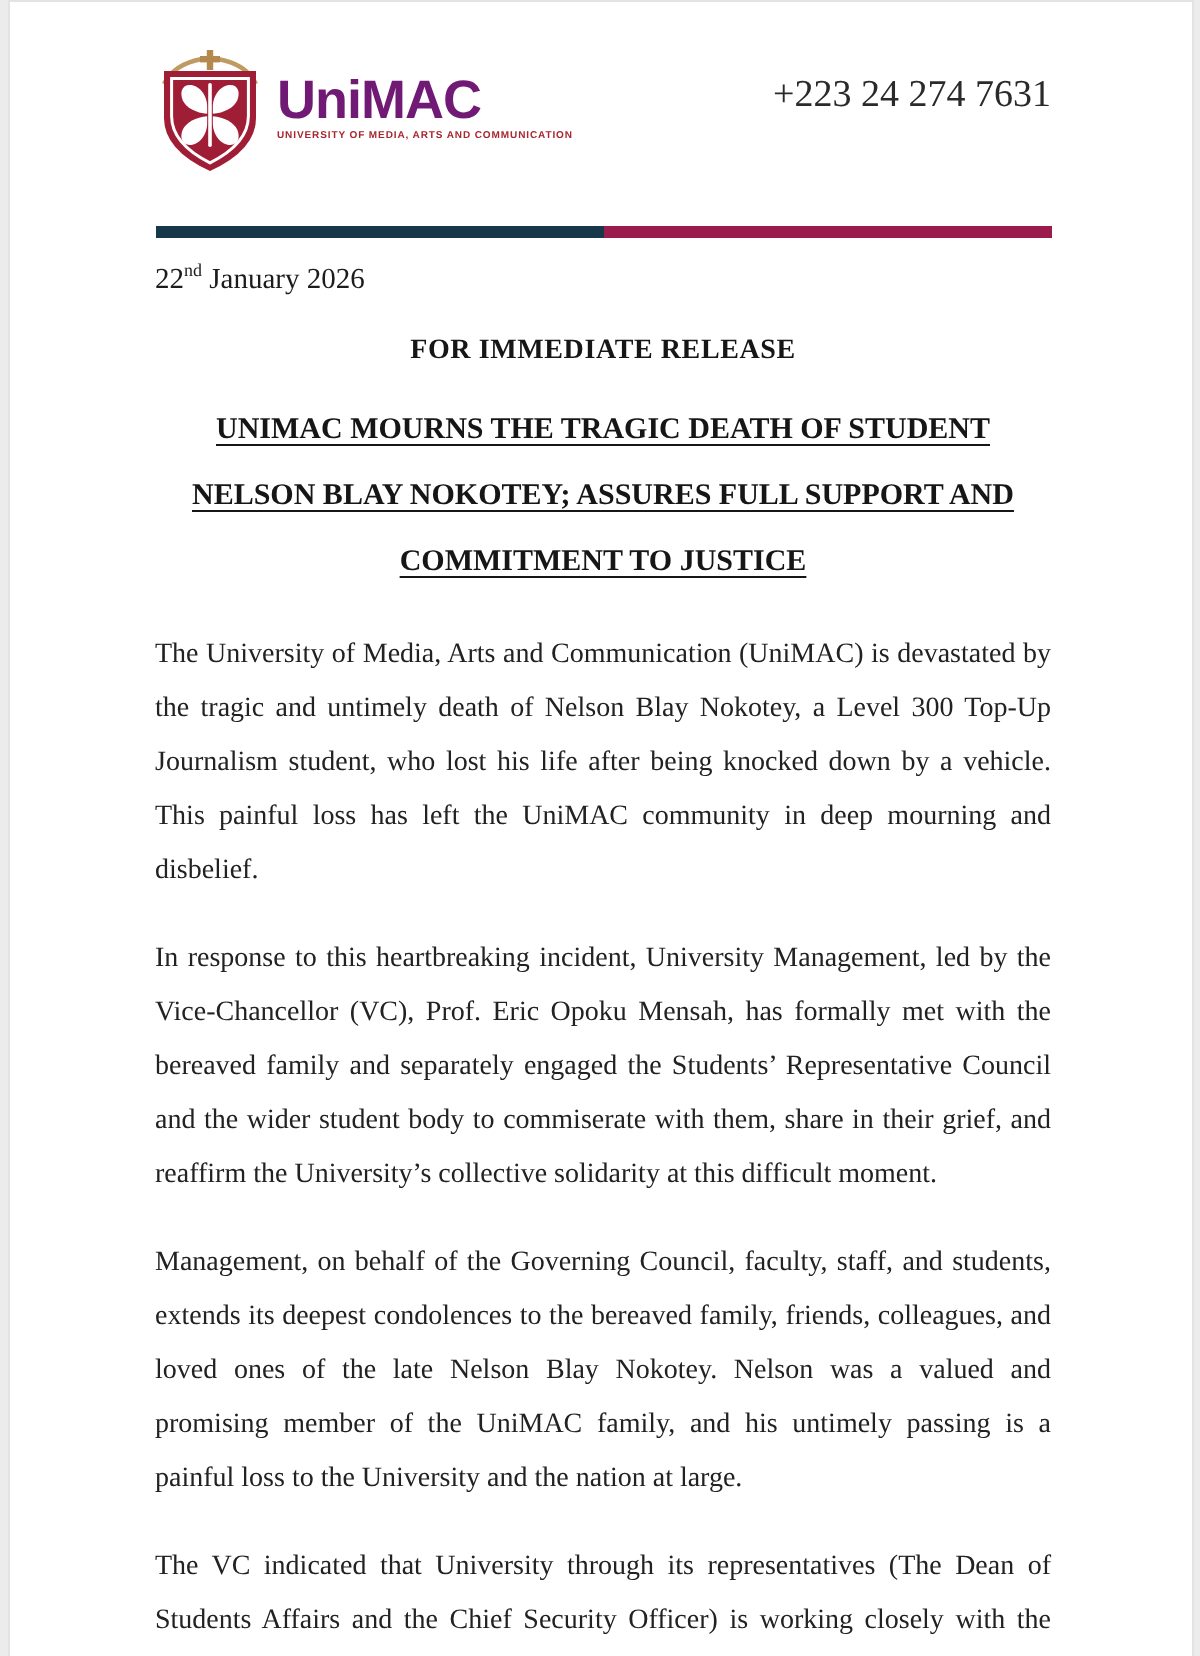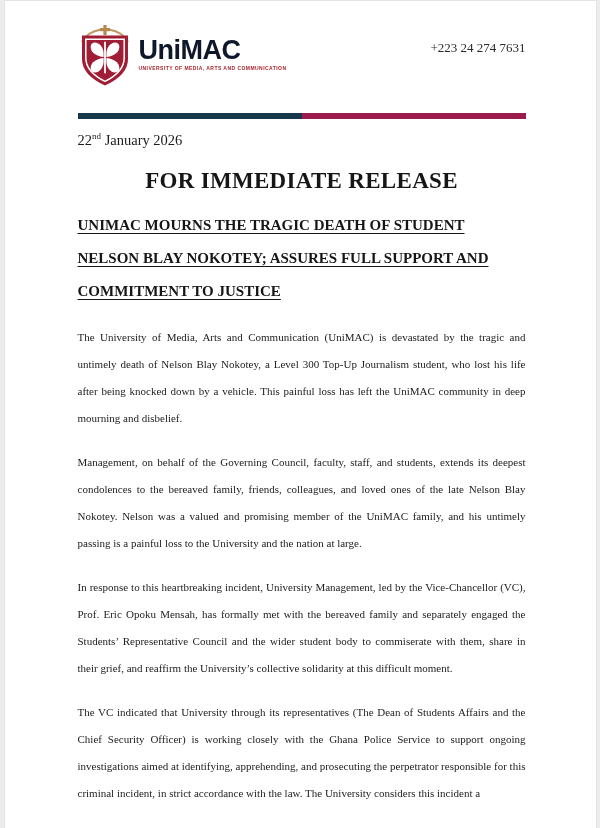--- a/index.html
+++ b/index.html
@@ -28,74 +28,74 @@
   }
   .logo { display: flex; align-items: flex-start; gap: 7px; }
   .crest { display: block; }
   .wordmark-block { padding-top: 12px; }
   .wordmark {
     font-family: "Liberation Sans", sans-serif;
     font-weight: bold;
     font-size: 27px;
     line-height: 26px;
     letter-spacing: -0.5px;
-    color: #0f172a;
+    color: #701a75;
   }
   .tagline {
     font-family: "Liberation Sans", sans-serif;
     font-weight: bold;
     font-size: 5px;
     letter-spacing: 0.45px;
     color: #a8262f;
     margin-top: 2px;
     white-space: nowrap;
   }
   .contact {
     text-align: right;
-    font-size: 13px;
+    font-size: 19px;
     line-height: 20px;
     color: #2a2a2a;
     padding-top: 13px;
   }
   
   .divider { display: flex; height: 6px; margin-top: 26px; }
   .divider-left  { flex: 1; background: #17384a; }
   .divider-right { flex: 1; background: #9c1b4d; }
   
   .date {
     text-align: left;
     font-size: 14.5px;
     margin-top: 13px;
     color: #1c1c1c;
   }
   .date sup { font-size: 9px; vertical-align: super; line-height: 0; }
   
   h1.release-title {
     text-align: center;
-    font-size: 23px;
+    font-size: 14px;
     font-weight: bold;
     letter-spacing: 0.3px;
     margin-top: 19px;
     color: #161616;
   }
   h2.headline {
-    text-align: left;
+    text-align: center;
     font-size: 15px;
     font-weight: bold;
     line-height: 33px;
     margin: 15px auto 0;
     max-width: 462px;
     text-decoration: underline;
     text-underline-offset: 3px;
     color: #161616;
   }
   
   .body-text { margin-top: 16px; }
   .body-text p {
-    font-size: 11px;
+    font-size: 14px;
     line-height: 27px;
     text-align: justify;
     margin-bottom: 17px;
     color: #222222;
   }
   .body-text p:last-child { margin-bottom: 0; }
 </style>
 </head>
 <body>
 
@@ -144,18 +144,18 @@
     <span>22</span><sup>nd</sup>
     <span>January 2026</span>
   </div>
 
   <h1 class="release-title">FOR IMMEDIATE RELEASE</h1>
 
   <h2 class="headline">UNIMAC MOURNS THE TRAGIC DEATH OF STUDENT NELSON BLAY NOKOTEY; ASSURES FULL SUPPORT AND COMMITMENT TO JUSTICE</h2>
 
   <main class="body-text">
       <p>The University of Media, Arts and Communication (UniMAC) is devastated by the tragic and untimely death of Nelson Blay Nokotey, a Level 300 Top-Up Journalism student, who lost his life after being knocked down by a vehicle. This painful loss has left the UniMAC community in deep mourning and disbelief.</p>
+      <p>In response to this heartbreaking incident, University Management, led by the Vice-Chancellor (VC), Prof. Eric Opoku Mensah, has formally met with the bereaved family and separately engaged the Students’ Representative Council and the wider student body to commiserate with them, share in their grief, and reaffirm the University’s collective solidarity at this difficult moment.</p>
       <p>Management, on behalf of the Governing Council, faculty, staff, and students, extends its deepest condolences to the bereaved family, friends, colleagues, and loved ones of the late Nelson Blay Nokotey. Nelson was a valued and promising member of the UniMAC family, and his untimely passing is a painful loss to the University and the nation at large.</p>
-      <p>In response to this heartbreaking incident, University Management, led by the Vice-Chancellor (VC), Prof. Eric Opoku Mensah, has formally met with the bereaved family and separately engaged the Students’ Representative Council and the wider student body to commiserate with them, share in their grief, and reaffirm the University’s collective solidarity at this difficult moment.</p>
       <p>The VC indicated that University through its representatives (The Dean of Students Affairs and the Chief Security Officer) is working closely with the Ghana Police Service to support ongoing investigations aimed at identifying, apprehending, and prosecuting the perpetrator responsible for this criminal incident, in strict accordance with the law. The University considers this incident a</p>
     </main>
 
 </div>
 
 </body></html>

